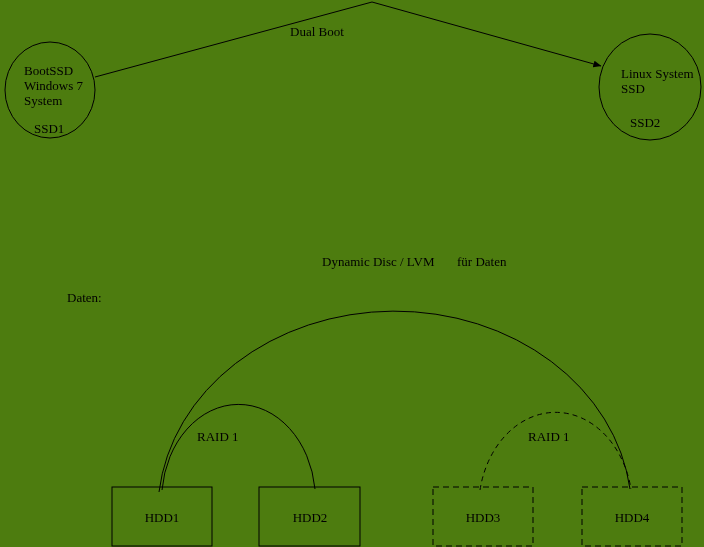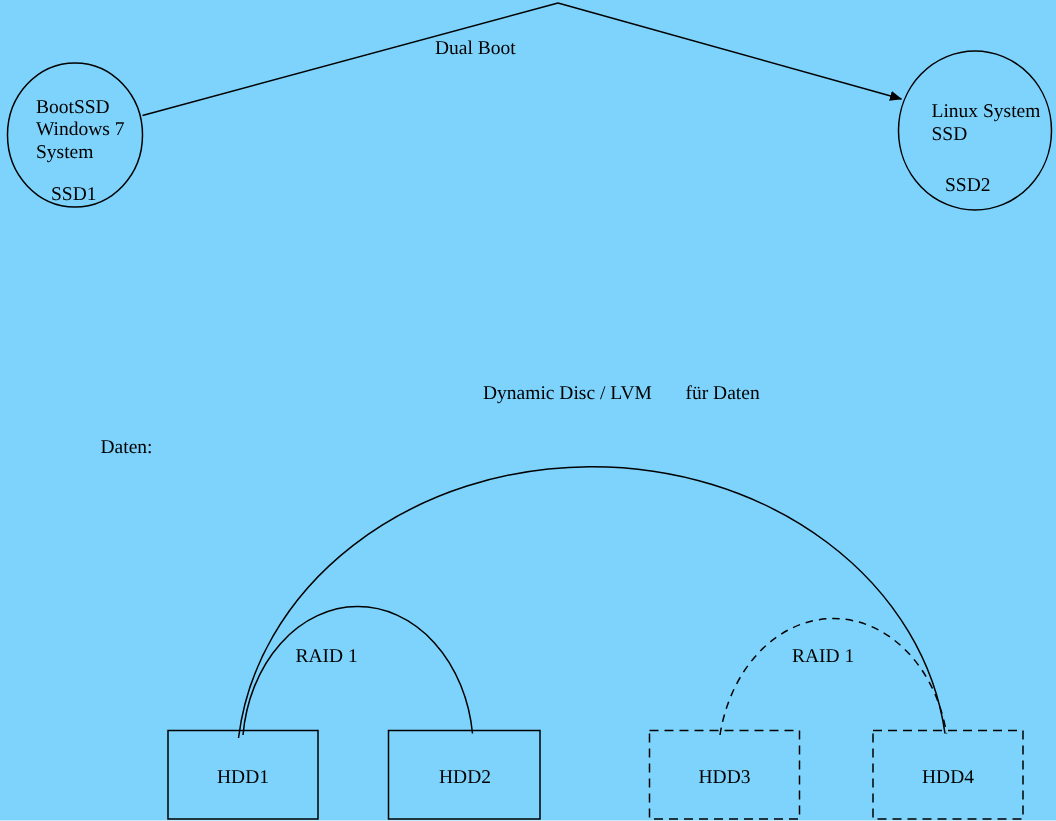--- a/index.html
+++ b/index.html
@@ -4,21 +4,21 @@
 <style>
   html, body {
     margin: 0;
     padding: 0;
     background: #ffffff;
   }
   .canvas {
     position: relative;
     width: 704px;
     height: 547px;
-    background: #7dd3fc;
+    background: #4d7c0f;
     overflow: hidden;
   }
   svg {
     position: absolute;
     top: 0;
     left: 0;
     display: block;
   }
   text {
     font-family: "Liberation Serif", "DejaVu Serif", serif;

